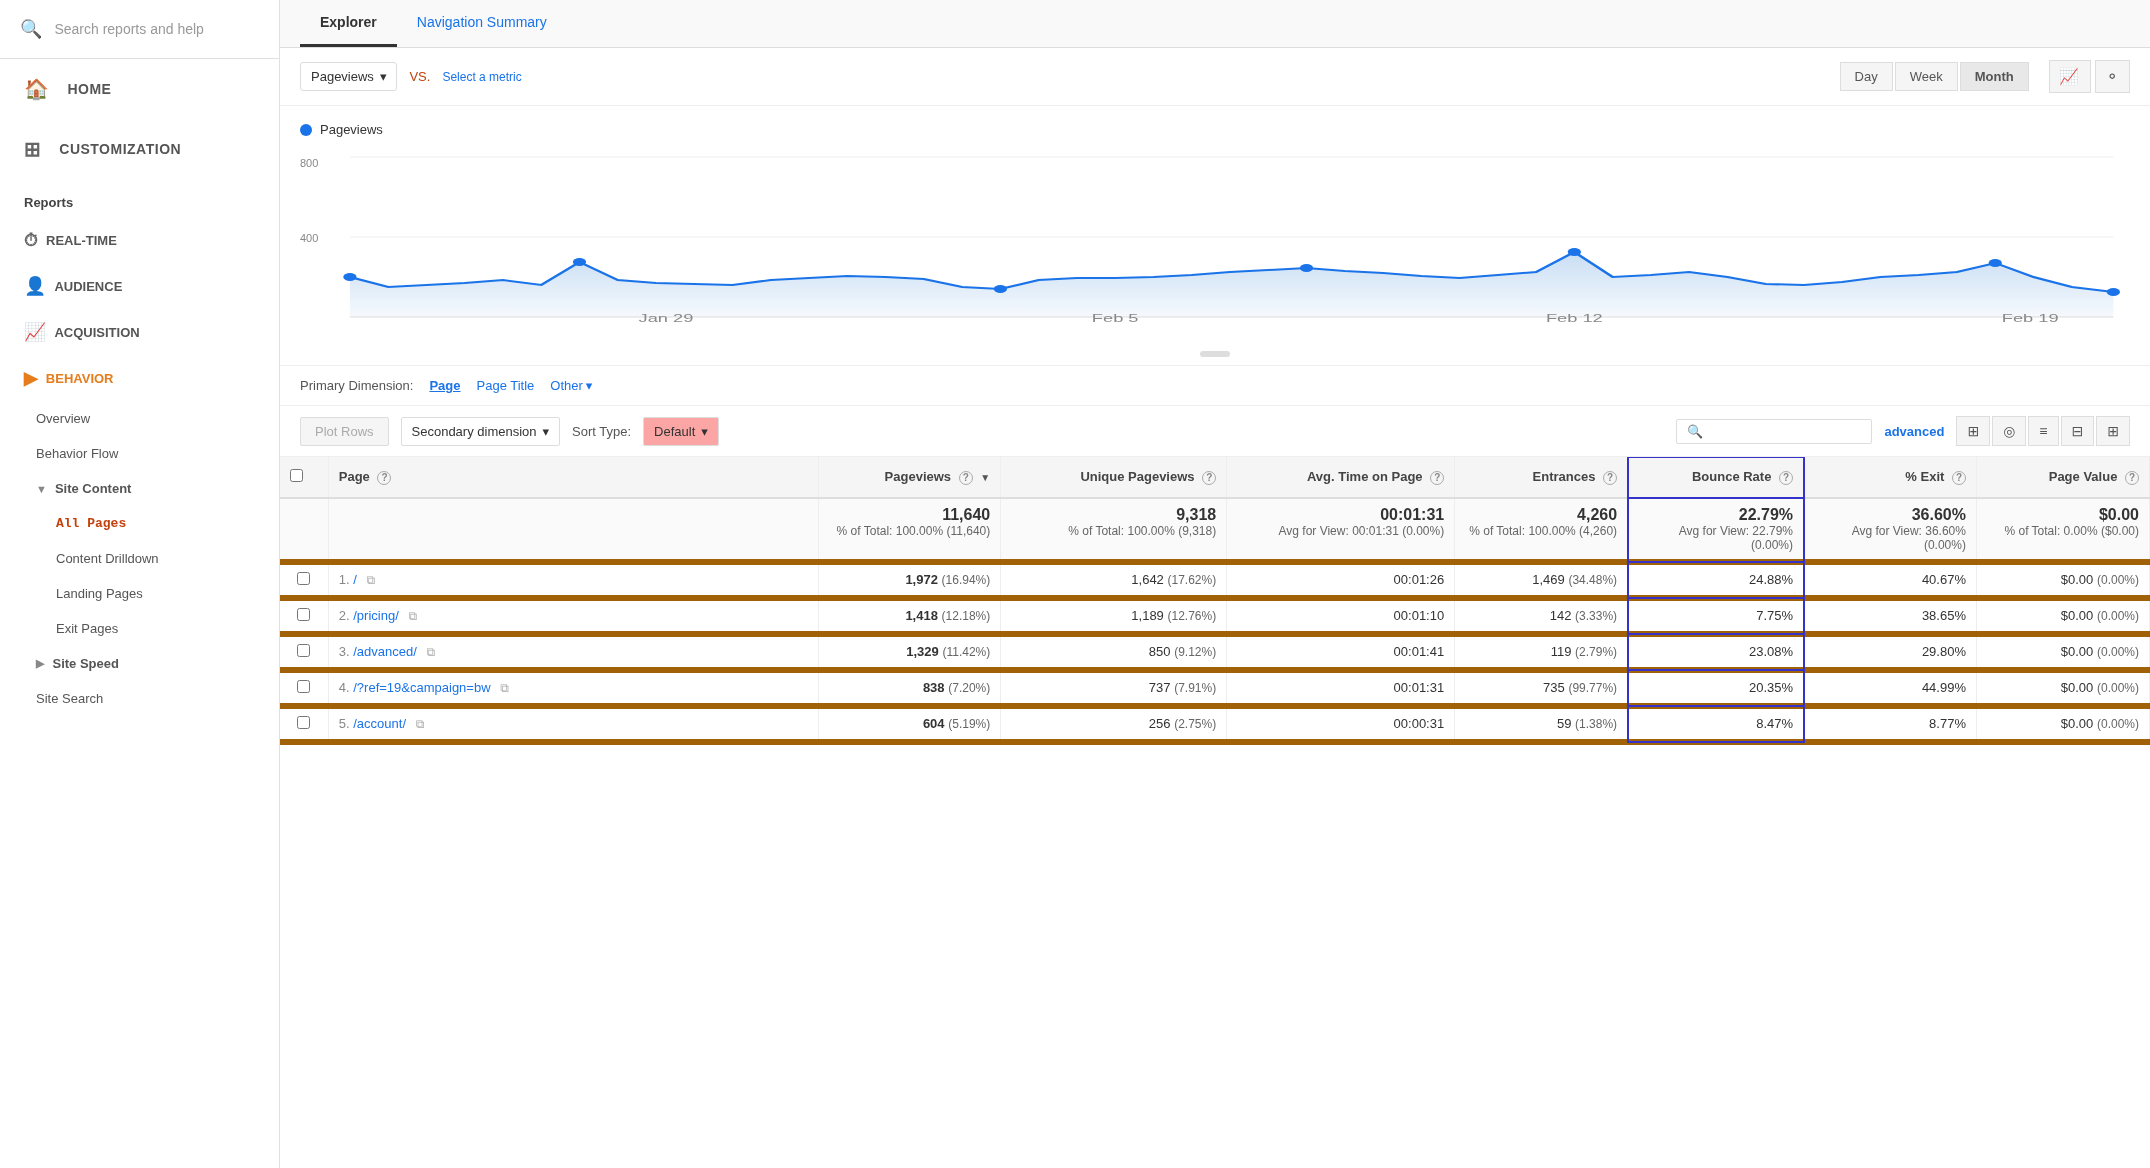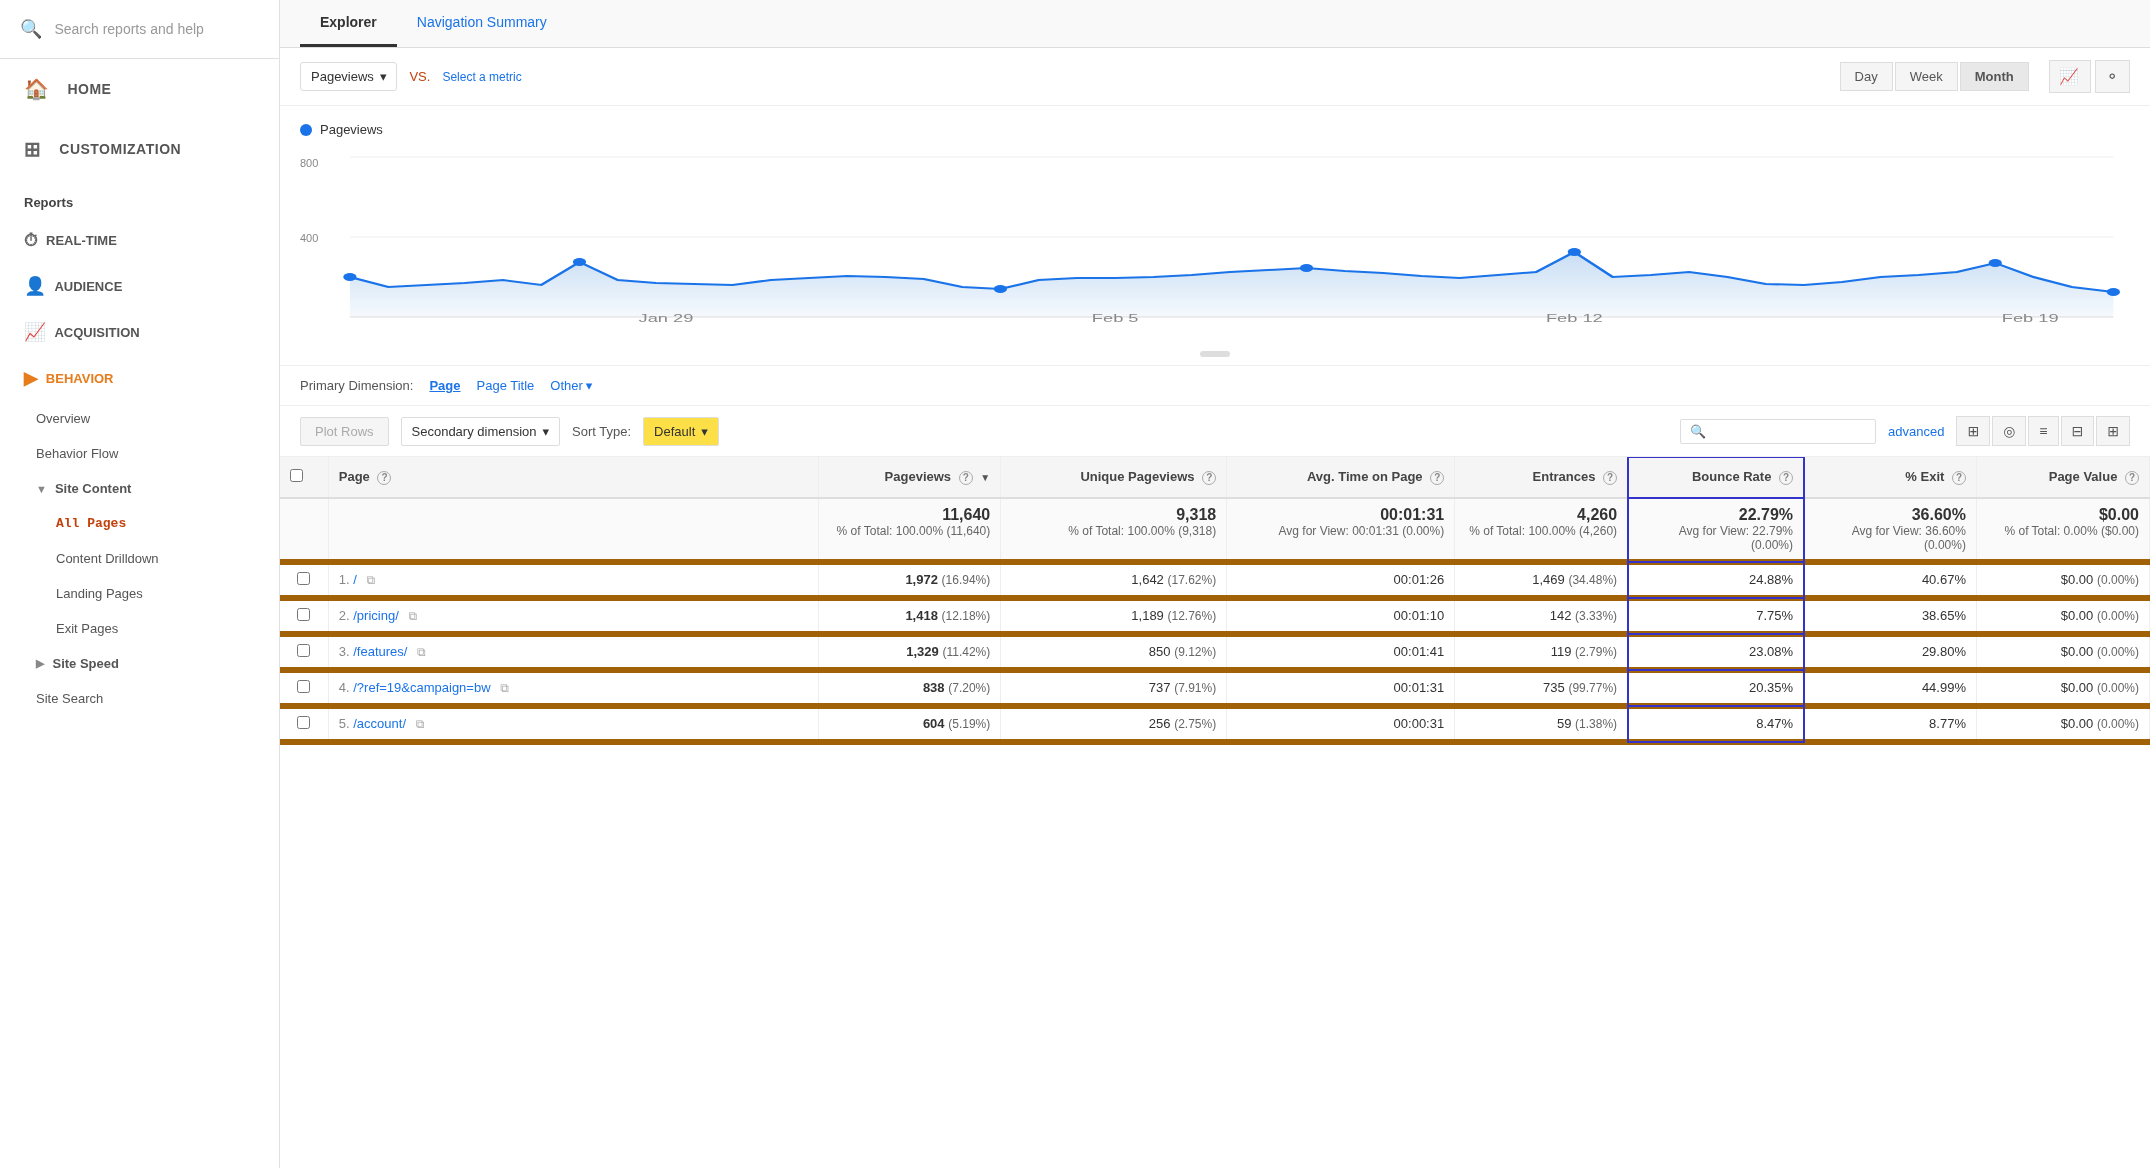--- a/index.html
+++ b/index.html
@@ -208,37 +208,37 @@
     }
     .sort-label { font-size: 13px; color: #555; }
     .sort-dropdown {
       display: flex;
       align-items: center;
       border: 1px solid #ddd;
       border-radius: 2px;
       padding: 6px 10px;
       font-size: 13px;
       cursor: pointer;
-      background: #fde047;
+      background: #fca5a5;
       gap: 6px;
     }
     .search-box {
       margin-left: auto;
       display: flex;
       align-items: center;
       border: 1px solid #ddd;
       border-radius: 2px;
       padding: 4px 10px;
       gap: 8px;
       background: #fff;
     }
     .search-box input {
       border: none; outline: none; font-size: 13px; width: 150px;
     }
-    .advanced-link { color: #1a73e8; font-size: 13px; cursor: pointer; }
+    .advanced-link { color: #1a73e8; font-size: 13px; cursor: pointer; font-weight: bold; }
     .view-btns { display: flex; gap: 2px; }
     .view-btn { 
       border: 1px solid #ddd; background: #f5f5f5; 
       padding: 6px 10px; font-size: 14px; cursor: pointer; color: #555;
     }
 
     
     .data-table {
       width: 100%;
       border-collapse: collapse;
@@ -592,21 +592,21 @@
           <td class="right">
             <span>$0.00</span>
             <span class="sub-value"> <span>(0.00%)</span></span>
           </td>
         </tr>
 
         <tr>
           <td class="checkbox-cell"><input type="checkbox" style=""></td>
           <td>
             <span class="row-num">3.</span>
-            <span class="page-link">/features/</span>
+            <span class="page-link">/advanced/</span>
             <span class="copy-icon">⧉</span>
           </td>
           <td class="right">
             <strong>1,329</strong>
             <span class="sub-value"> <span>(11.42%)</span></span>
           </td>
           <td class="right">
             <span>850</span>
             <span class="sub-value"> <span>(9.12%)</span></span>
           </td>

